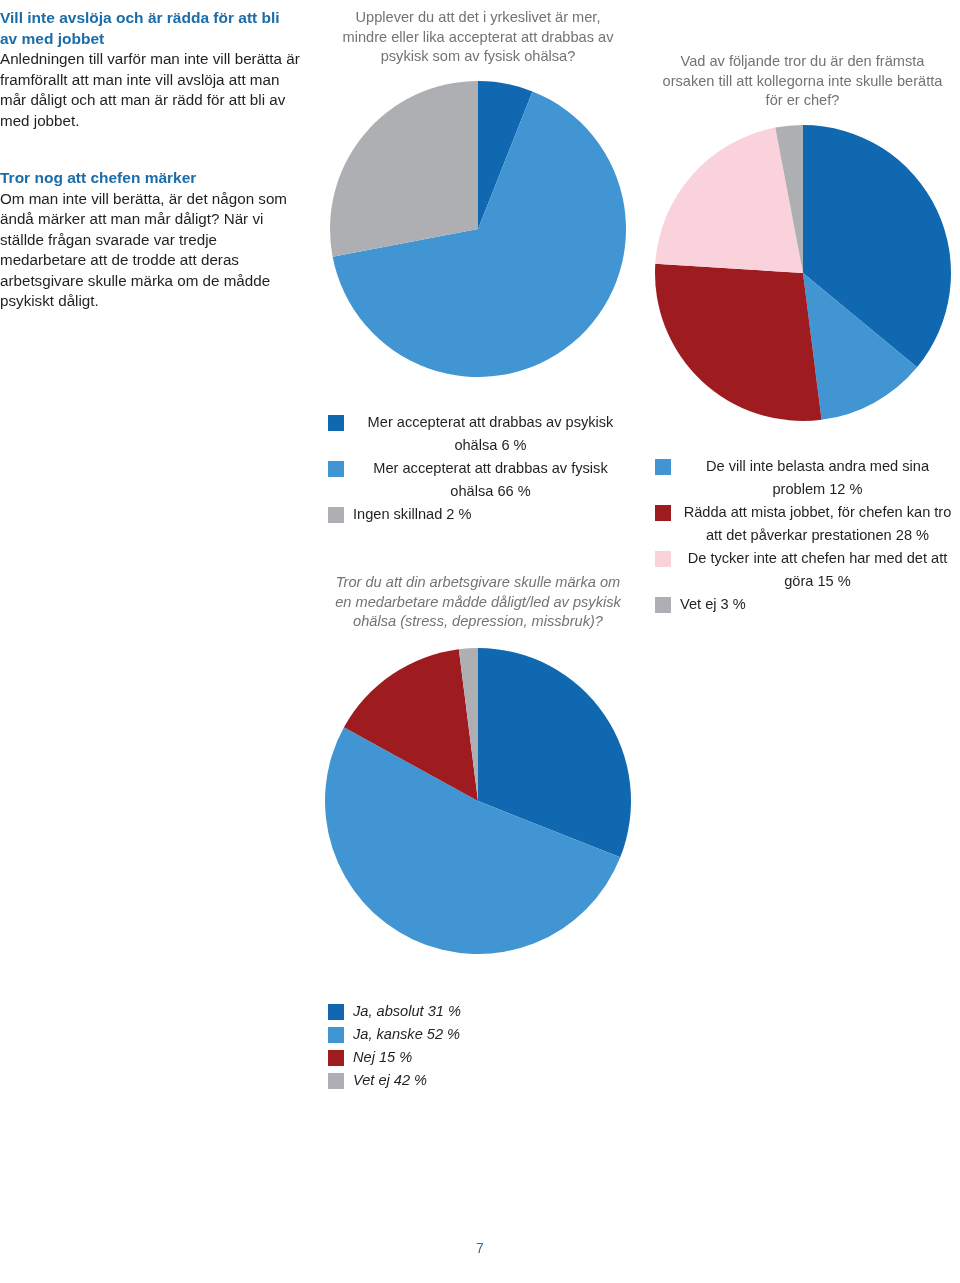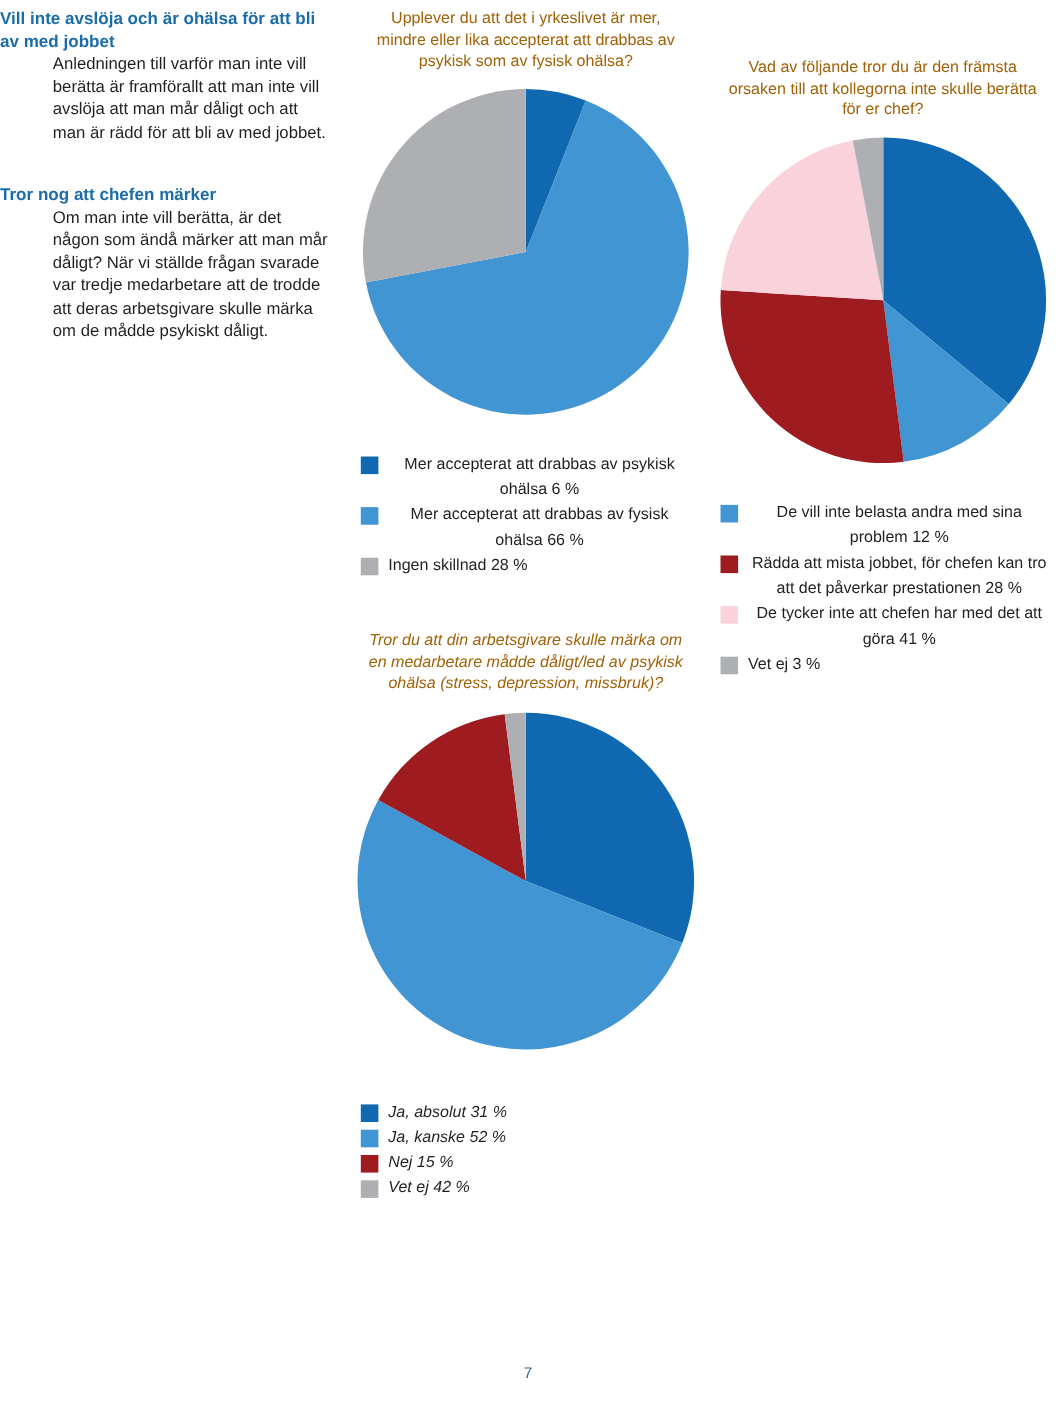--- a/index.html
+++ b/index.html
@@ -28,29 +28,28 @@
     font-weight: bold;
     font-size: 15.5px;
     line-height: 20.5px;
     margin: 0;
   }
   .body-par {
     color: #231f20;
     font-size: 15.2px;
     line-height: 20.5px;
     margin: 0;
-    padding-left: 48px;
   }
   .block-gap { height: 37px; }
 
   
   .chart-block { position: absolute; }
 
   .chart-title {
-    color: #a16207;
+    color: #737373;
     font-size: 14.6px;
     line-height: 19.5px;
     text-align: center;
     margin: 0 auto;
   }
 
   .pie-wrap { position: relative; }
   .pie-svg { display: block; margin: 0 auto; }
 
   
@@ -82,21 +81,21 @@
     top: 1240px;
     text-align: center;
     color: #2b6e9c;
     font-size: 14px;
   }
 </style>
 </head>
 <body>
 
 <div class="text-col">
-  <p class="heading">Vill inte avslöja och är ohälsa för att bli av med jobbet</p>
+  <p class="heading">Vill inte avslöja och är rädda för att bli av med jobbet</p>
   <p class="body-par">Anledningen till varför man inte vill berätta är framförallt att man inte vill avslöja att man mår dåligt och att man är rädd för att bli av med jobbet.</p>
   <div class="block-gap"></div>
   <p class="heading">Tror nog att chefen märker</p>
   <p class="body-par">Om man inte vill berätta, är det någon som ändå märker att man mår dåligt? När vi ställde frågan svarade var tredje medarbetare att de trodde att deras arbetsgivare skulle märka om de mådde psykiskt dåligt.</p>
 </div>
 
 <div class="chart-block" style="left:318px; top:8px; width:320px;">
   <div class="chart-title" style="width:288px;">Upplever du att det i yrkeslivet är mer, mindre eller lika accepterat att drabbas av psykisk som av fysisk ohälsa?</div>
   <div class="pie-wrap" style="margin-top:12px;">
     <svg class="pie-svg" width="300" height="300" viewBox="0 0 300 300">
@@ -109,21 +108,21 @@
       <li class="legend-item">
         <span class="swatch" style="background: rgb(16, 104, 176);"></span>
         <span class="legend-label">Mer accepterat att drabbas av psykisk ohälsa 6 %</span>
       </li>
       <li class="legend-item">
         <span class="swatch" style="background: rgb(65, 149, 211);"></span>
         <span class="legend-label">Mer accepterat att drabbas av fysisk ohälsa 66 %</span>
       </li>
       <li class="legend-item">
         <span class="swatch" style="background: rgb(173, 175, 178);"></span>
-        <span class="legend-label">Ingen skillnad 28 %</span>
+        <span class="legend-label">Ingen skillnad 2 %</span>
       </li>
     </ul>
 </div>
 
 <div class="chart-block" style="left:645px; top:8px; width:315px;">
   <div class="chart-title" style="width:288px;margin-top:44px;">Vad av följande tror du är den främsta orsaken till att kollegorna inte skulle berätta för er chef?</div>
   <div class="pie-wrap" style="margin-top:12px;">
     <svg class="pie-svg" width="300" height="300" viewBox="0 0 300 300">
         <path d="M 150 150 L 150 2 A 148 148 0 0 1 264.0359599308168 244.33875048280606 Z" fill="#1068b0"></path>
         <path d="M 150 150 L 264.0359599308168 244.33875048280606 A 148 148 0 0 1 168.54931856751705 296.8329757945427 Z" fill="#4195d3"></path>
@@ -136,21 +135,21 @@
       <li class="legend-item">
         <span class="swatch" style="background: rgb(65, 149, 211);"></span>
         <span class="legend-label">De vill inte belasta andra med sina problem 12 %</span>
       </li>
       <li class="legend-item">
         <span class="swatch" style="background: rgb(158, 27, 32);"></span>
         <span class="legend-label">Rädda att mista jobbet, för chefen kan tro att det påverkar prestationen 28 %</span>
       </li>
       <li class="legend-item">
         <span class="swatch" style="background: rgb(250, 210, 219);"></span>
-        <span class="legend-label">De tycker inte att chefen har med det att göra 41 %</span>
+        <span class="legend-label">De tycker inte att chefen har med det att göra 15 %</span>
       </li>
       <li class="legend-item">
         <span class="swatch" style="background: rgb(173, 175, 178);"></span>
         <span class="legend-label">Vet ej 3 %</span>
       </li>
     </ul>
 </div>
 
 <div class="chart-block" style="left:318px; top:573px; width:320px;font-style:italic;">
   <div class="chart-title" style="width:296px;">Tror du att din arbetsgivare skulle märka om en medarbetare mådde dåligt/led av psykisk ohälsa (stress, depression, missbruk)?</div>

